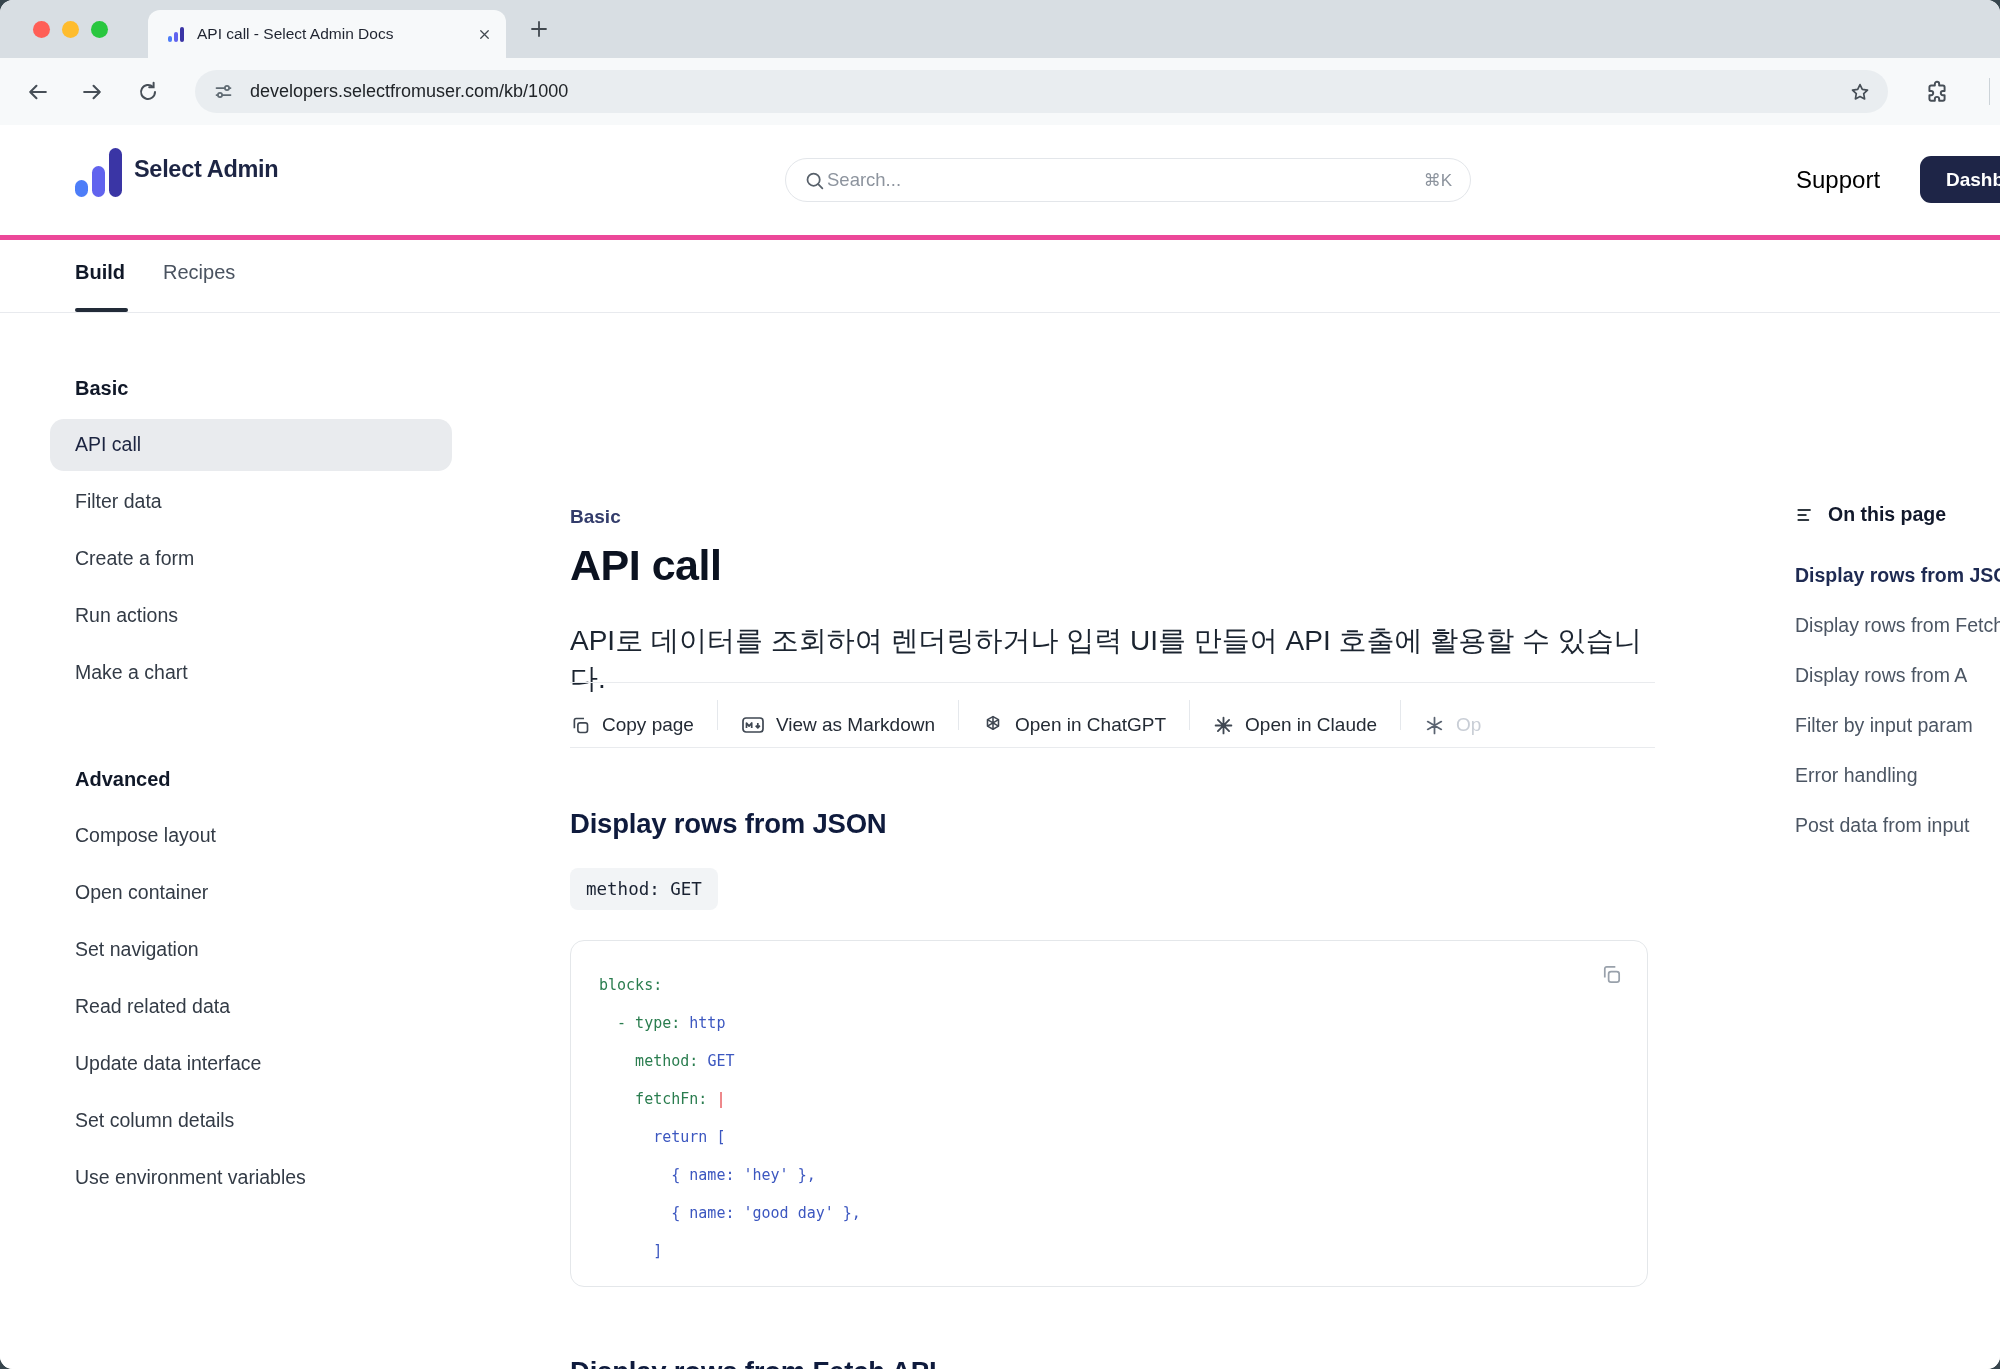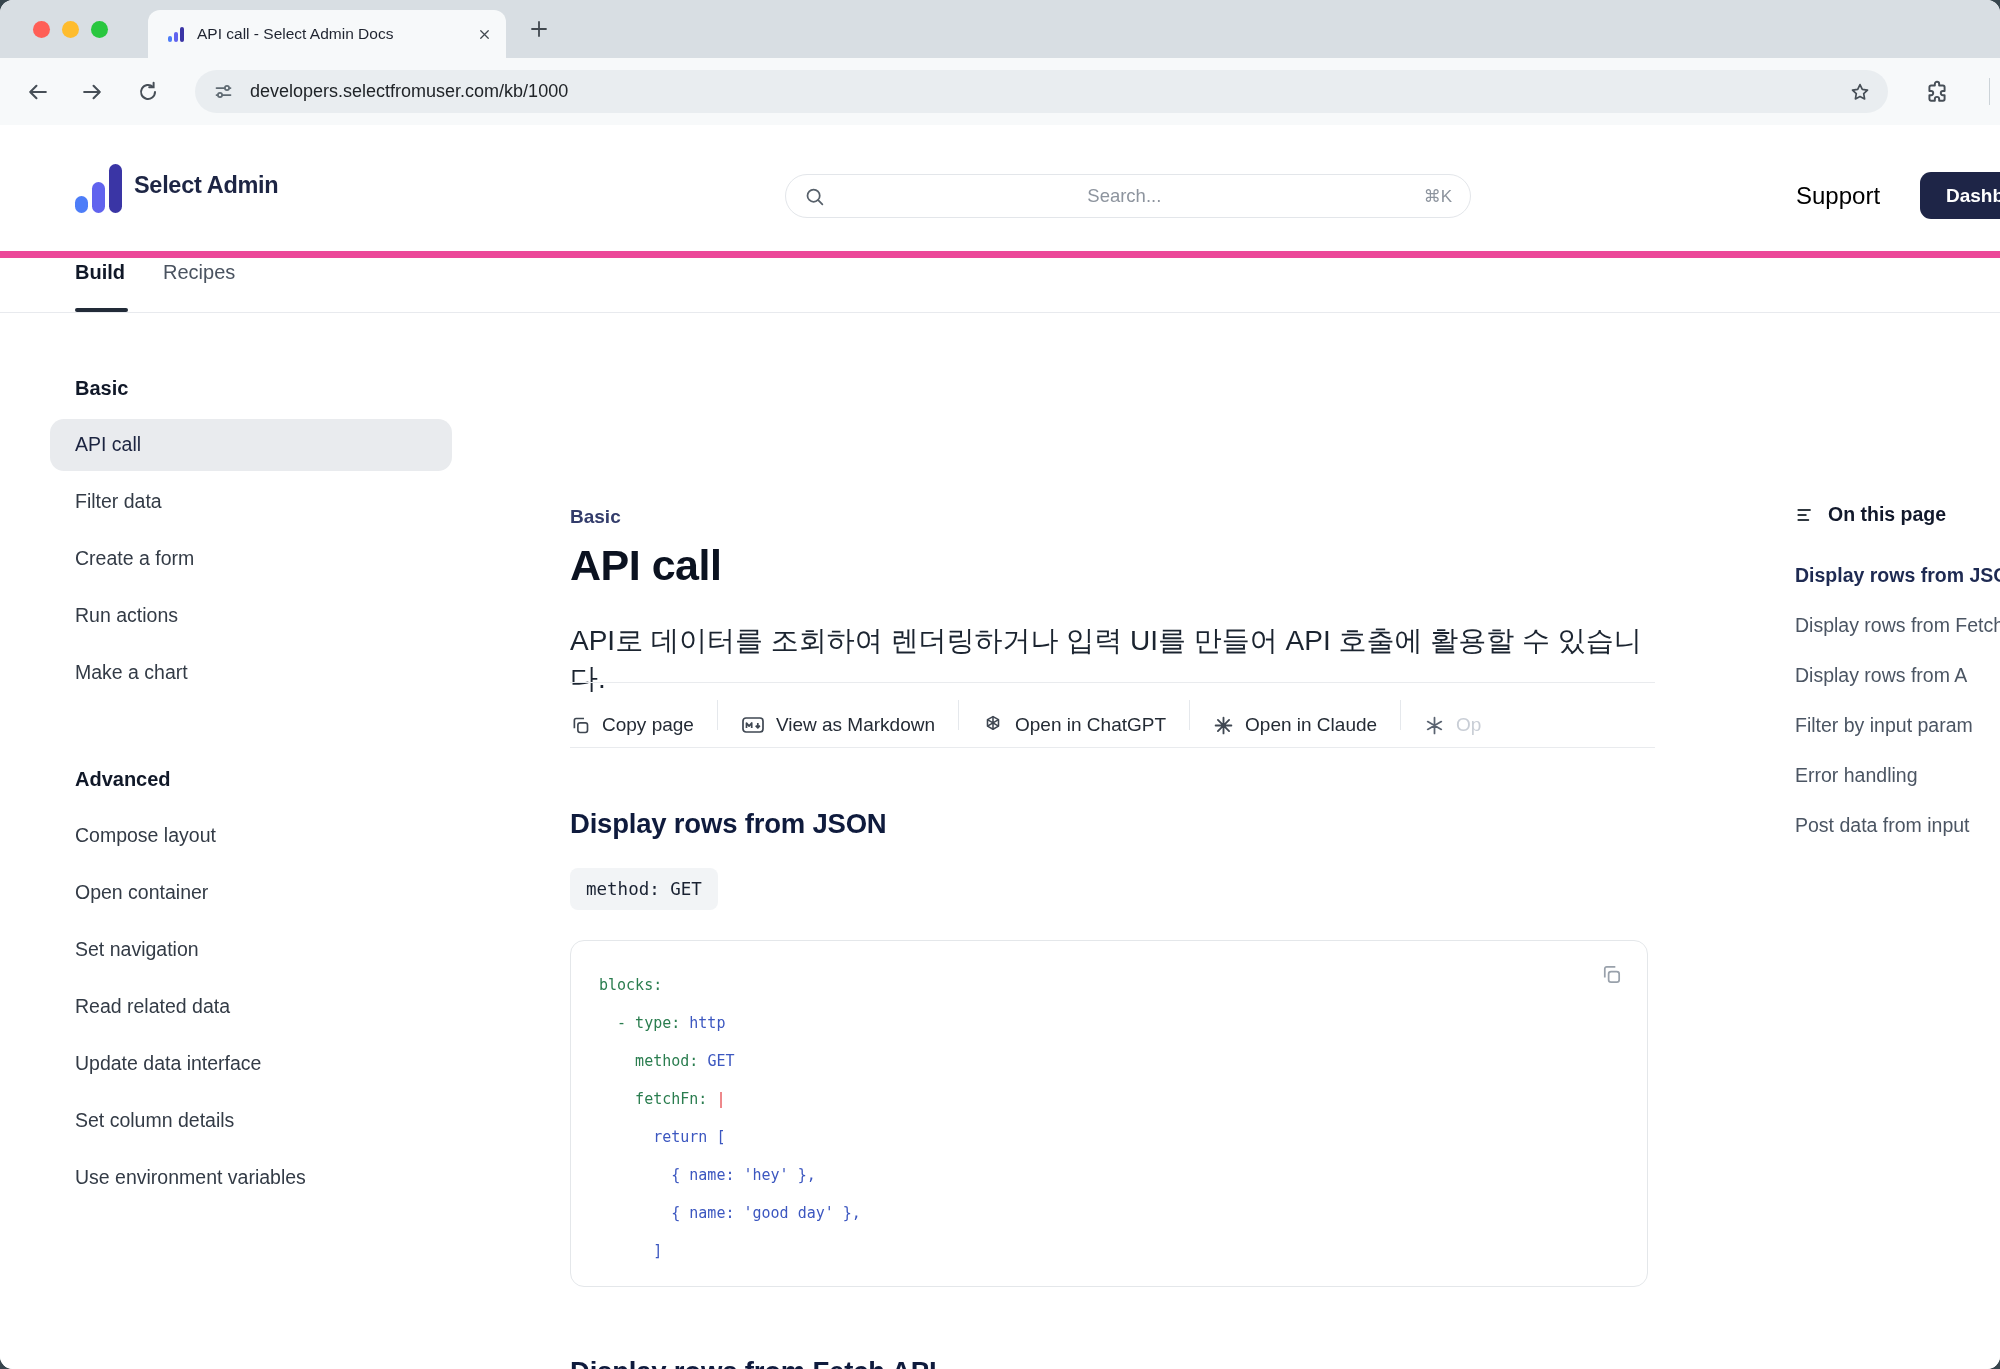--- a/index.html
+++ b/index.html
@@ -19,28 +19,28 @@
   .newtab{position:absolute;left:527px;top:17px;color:#41484f;display:flex;}
   .toolbar{position:absolute;left:0;top:58px;right:0;height:67px;background:#f7f9fa;border-bottom:1px solid #a21caf;}
   .nav-ico{position:absolute;top:50%;transform:translateY(-50%);color:#474f57;display:flex;}
   .urlbar{position:absolute;left:195px;top:12px;width:1693px;height:43px;border-radius:22px;background:#e9edf0;
           display:flex;align-items:center;padding:0 16px 0 18px;box-sizing:border-box;}
   .url-text{font-size:18px;color:#202428;margin-left:16px;flex:1;white-space:nowrap;}
   .tbar-div{position:absolute;left:1989px;top:20px;width:1px;height:27px;background:#ccd3d8;}
 
   
   .page{position:absolute;left:0;top:125px;right:0;bottom:0;background:#fff;}
-  .siteheader{position:absolute;left:0;top:16px;right:0;height:110px;border-bottom:7px solid #ec4899;}
+  .siteheader{position:absolute;left:0;top:0;right:0;height:110px;border-bottom:5px solid #ec4899;}
   .logo{position:absolute;left:75px;top:22px;display:flex;align-items:flex-end;gap:4px;height:50px;}
   .logo .b{width:13px;border-radius:7px;}
   .brand{position:absolute;left:134px;top:31px;font-size:23.5px;font-weight:700;color:#1d2544;letter-spacing:-0.3px;}
   .searchbox{position:absolute;left:785px;top:33px;width:686px;height:44px;border:1px solid #e3e6ea;border-radius:22px;
              background:#fff;display:flex;align-items:center;padding:0 18px;box-sizing:border-box;}
   .searchbox input{border:0;outline:0;background:transparent;flex:1;
-                   font-size:18.5px;color:#3c434b;font-family:inherit;text-align:center;}
+                   font-size:18.5px;color:#3c434b;font-family:inherit;}
   .searchbox input::placeholder{color:#8d949e;}
   .kbd{font-size:17px;color:#8d949e;}
   .support{position:absolute;left:1796px;top:41px;font-size:24px;color:#000000;}
   .dash-btn{position:absolute;left:1920px;top:31px;height:47px;background:#1e2547;color:#fff;border:0;
             border-radius:11px;padding:0 26px;font-size:19px;font-weight:600;font-family:inherit;white-space:nowrap;}
 
   
   .navtabs{position:absolute;left:0;top:110px;right:0;height:77px;border-bottom:1px solid #e8eaee;}
   .navtab{position:absolute;top:26px;font-size:20px;}
   .navtab.active{left:75px;font-weight:700;color:#101828;}

